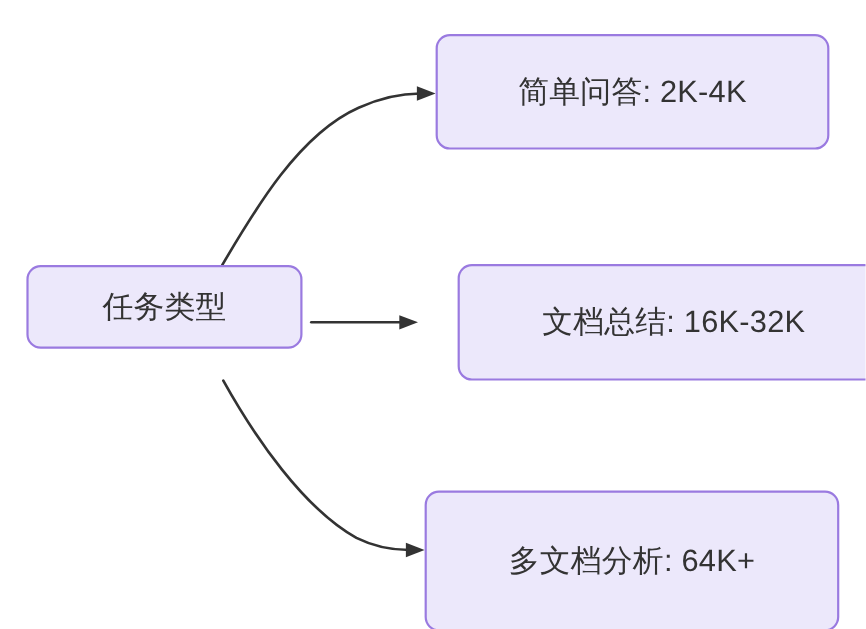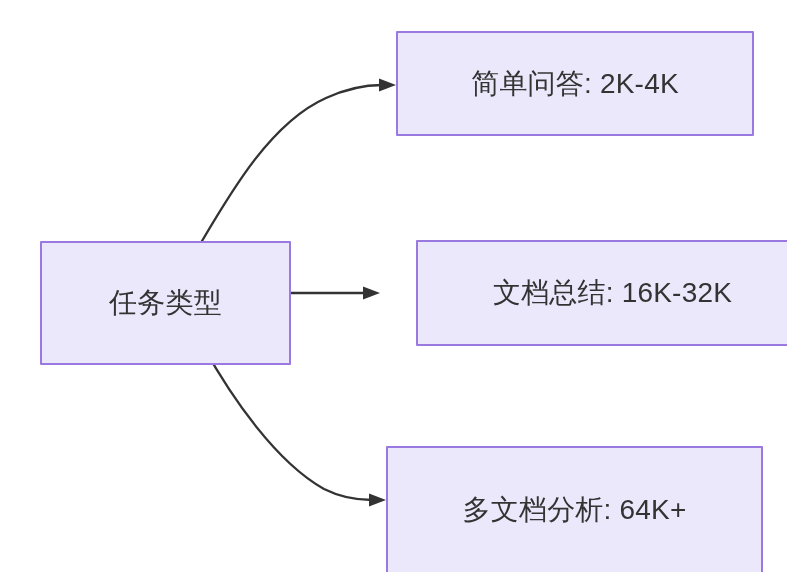--- a/index.html
+++ b/index.html
@@ -23,39 +23,39 @@
     top: 0;
     width: 787px;
     height: 572px;
     pointer-events: none;
   }
   .node {
     position: absolute;
     box-sizing: border-box;
     background: #ece8fb;
     border: 2px solid #9a7ae0;
-    border-radius: 1px;
+    border-radius: 13px;
     display: flex;
     align-items: center;
     justify-content: center;
     z-index: 2;
   }
   .node-label {
     color: #333333;
     font-size: 28px;
     line-height: 1.2;
     letter-spacing: 0.2px;
     white-space: nowrap;
     text-align: center;
   }
   #node-source {
-    left: 40px;
+    left: 24px;
     top: 241px;
     width: 251px;
-    height: 124px;
+    height: 76px;
   }
   #node-target-1 {
     left: 396px;
     top: 31px;
     width: 358px;
     height: 105px;
   }
   #node-target-2 {
     left: 380px;
     top: 240px;

